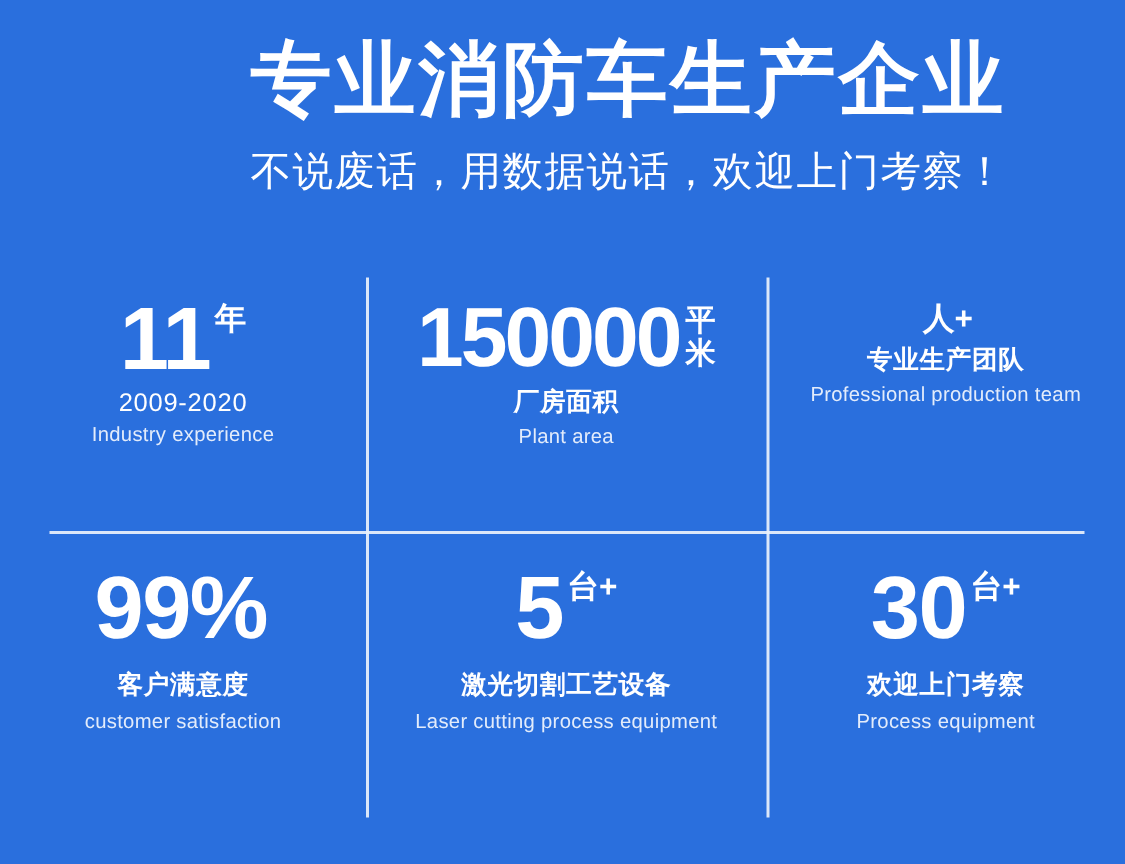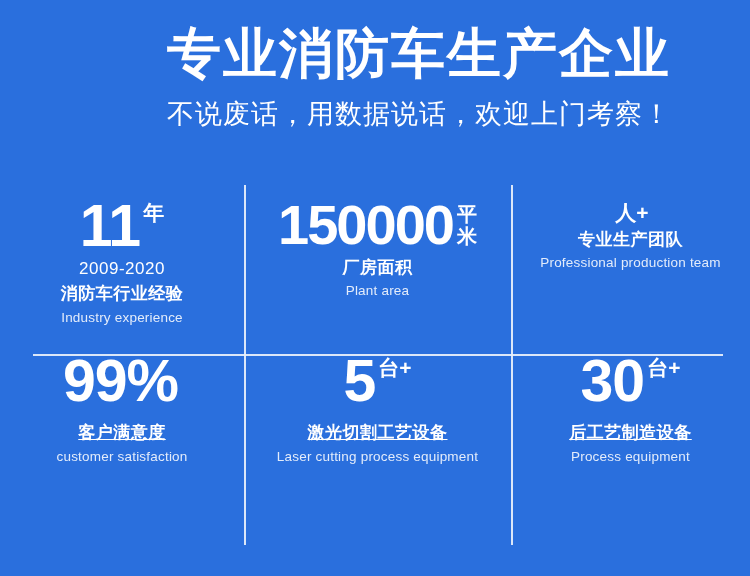--- a/index.html
+++ b/index.html
@@ -85,21 +85,21 @@
   }
   .cell {
     position: relative;
     display: flex;
     flex-direction: column;
     align-items: center;
     justify-content: flex-start;
     box-sizing: border-box;
   }
   .cell.row1 { padding-top: 14px; }
-  .cell.row2 { }
+  .cell.row2 { padding-top: 24px; }
 
   
   .numline {
     display: flex;
     align-items: flex-start;
     justify-content: center;
     line-height: 1;
   }
   .num {
     color: #ffffff;
@@ -141,21 +141,21 @@
   }
   .cn-label {
     color: #ffffff;
     font-size: 17px;
     font-weight: 700;
     letter-spacing: .5px;
     line-height: 1.25;
     white-space: nowrap;
   }
   .cell.row1 .cn-label { margin-top: 6px; }
-  .cell.row2 .cn-label { margin-top: 14px; text-decoration: underline; }
+  .cell.row2 .cn-label { margin-top: 14px; }
   .cell.big .cn-label { }
 
   .en-label {
     color: #e3ecfb;
     font-size: 13.5px;
     font-weight: 400;
     letter-spacing: .2px;
     line-height: 1.3;
     margin-top: 4px;
     white-space: nowrap;
@@ -176,21 +176,20 @@
   <div class="divider h"></div>
 
   <div class="grid">
 
     <div class="cell row1">
       <div class="numline">
         <span class="num">11</span>
         <span class="unit">年</span>
       </div>
       <div class="years">2009-2020</div>
-      <div class="cn-label">消防车行业经验</div>
       <div class="en-label">Industry experience</div>
     </div>
 
     <div class="cell row1 big">
       <div class="numline">
         <span class="num wide">150000</span>
         <span class="unit stack">
           <span>平</span>
           <span>米</span>
         </span>
@@ -223,18 +222,18 @@
       </div>
       <div class="cn-label">激光切割工艺设备</div>
       <div class="en-label">Laser cutting process equipment</div>
     </div>
 
     <div class="cell row2">
       <div class="numline">
         <span class="num">30</span>
         <span class="unit">台+</span>
       </div>
-      <div class="cn-label">后工艺制造设备</div>
+      <div class="cn-label">欢迎上门考察</div>
       <div class="en-label">Process equipment</div>
     </div>
 
   </div>
 </div>
 
 </body></html>

